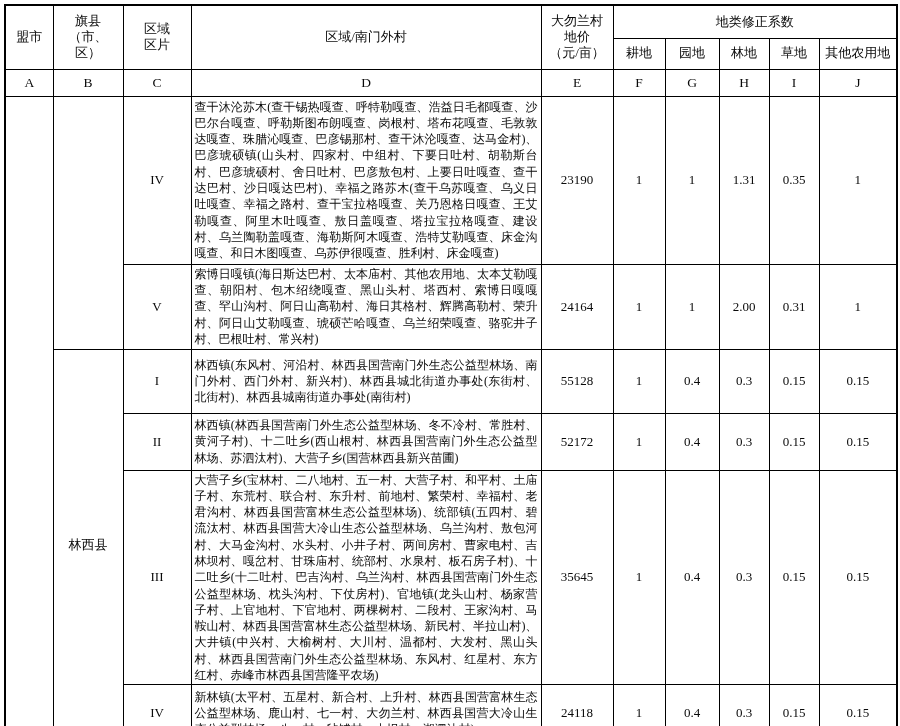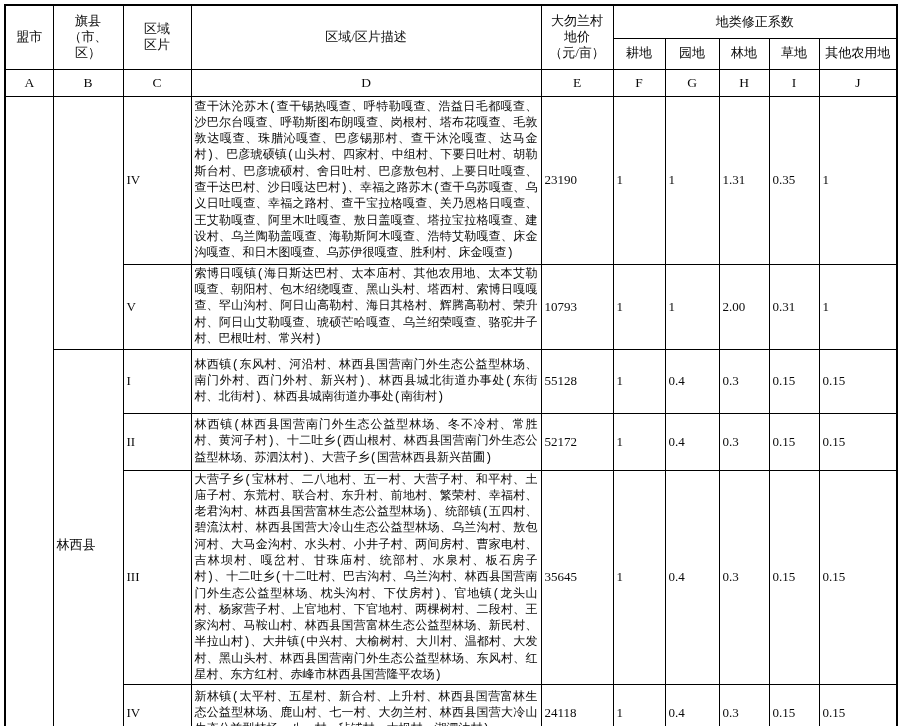--- a/index.html
+++ b/index.html
@@ -53,29 +53,28 @@
   }
   tr.h1 { height: 33px; }
   tr.h2 { height: 31px; }
   tr.h3 { height: 27px; }
   tr.h3 th {
     text-align: center;
     font-size: 13.5px;
   }
 
   td.center {
-    text-align: left;
+    text-align: center;
     font-size: 13px;
   }
   td.desc {
     text-align: justify;
     font-size: 12px;
     line-height: 16.3px;
     padding: 2px 3px;
-    font-family: Liberation Mono, monospace;
   }
   tr.r0 { height: 168px; }
   tr.r1 { height: 85px;  }
   tr.r2 { height: 64px;  }
   tr.r3 { height: 57px;  }
   tr.r4 { height: 192px; }
   tr.r5 { height: 57px;  }
 </style>
 </head>
 <body>
@@ -94,21 +93,21 @@
         <col class="c-i">
         <col class="c-j">
     </colgroup>
     <thead>
       <tr class="h1">
         <th class="hdr" rowspan="2">盟市</th>
         <th class="hdr" rowspan="2">旗县
 （市、区）</th>
         <th class="hdr" rowspan="2">区域
 区片</th>
-        <th class="hdr" rowspan="2">区域/区片描述</th>
+        <th class="hdr" rowspan="2">区域/南门外村</th>
         <th class="hdr" rowspan="2">大勿兰村
 地价
 （元/亩）</th>
         <th class="hdr" colspan="5">地类修正系数</th>
       </tr>
       <tr class="h2">
         <th class="hdr">耕地</th>
         <th class="hdr">园地</th>
         <th class="hdr">林地</th>
         <th class="hdr">草地</th>
@@ -136,21 +135,21 @@
         <td class="center">23190</td>
         <td class="center">1</td>
         <td class="center">1</td>
         <td class="center">1.31</td>
         <td class="center">0.35</td>
         <td class="center">1</td>
       </tr>
       <tr class="r1">
         <td class="center">V</td>
         <td class="desc">索博日嘎镇(海日斯达巴村、太本庙村、其他农用地、太本艾勒嘎查、朝阳村、包木绍绕嘎查、黑山头村、塔西村、索博日嘎嘎查、罕山沟村、阿日山高勒村、海日其格村、辉腾高勒村、荣升村、阿日山艾勒嘎查、琥硕芒哈嘎查、乌兰绍荣嘎查、骆驼井子村、巴根吐村、常兴村)</td>
-        <td class="center">10793</td>
+        <td class="center">24164</td>
         <td class="center">1</td>
         <td class="center">1</td>
         <td class="center">2.00</td>
         <td class="center">0.31</td>
         <td class="center">1</td>
       </tr>
       <tr class="r2">
         <td class="center" rowspan="4">林西县</td>
         <td class="center">I</td>
         <td class="desc">林西镇(东风村、河沿村、林西县国营南门外生态公益型林场、南门外村、西门外村、新兴村)、林西县城北街道办事处(东街村、北街村)、林西县城南街道办事处(南街村)</td>

